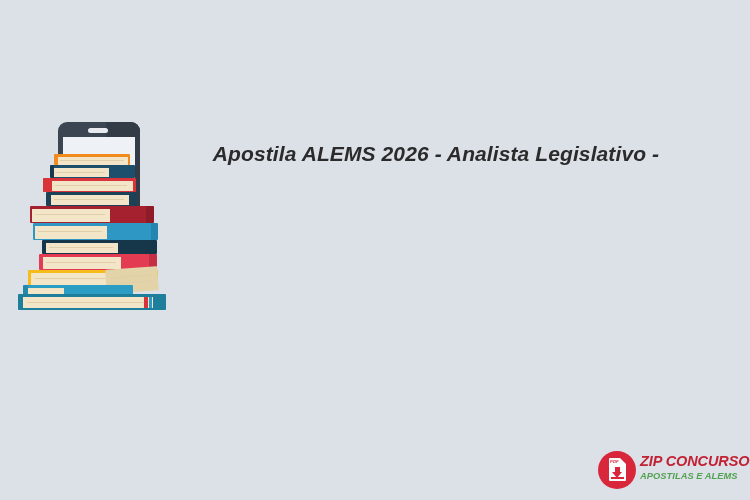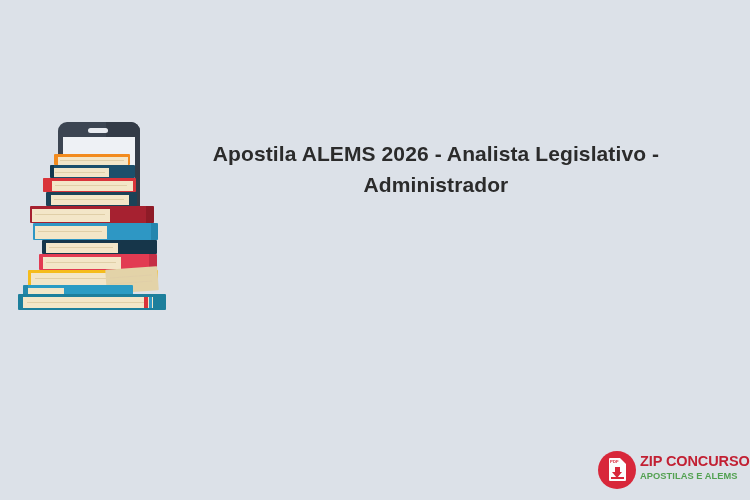--- a/index.html
+++ b/index.html
@@ -12,20 +12,21 @@
     height: 500px;
     overflow: hidden;
     font-family: "Liberation Sans", sans-serif;
     background: #dce1e8;
   }
   #canvas {
     position: relative;
     width: 750px;
     height: 352px;
     background: #dce1e8;
+    font-style: italic;
   }
 
   
   .illustration {
     position: absolute;
     left: 10px;
     top: 122px;
     width: 160px;
     height: 188px;
   }
@@ -285,21 +286,20 @@
       <div class="pages" style="left:5px; top:3px; width:130px; height:11px;"></div>
       <div class="pageline" style="left:9px; top:8px; width:118px;"></div>
       <div class="spine" style="left:126px; top:3px; width:4px; height:11px; background:#d9343a; border-radius:0;"></div>
       <div class="spine" style="left:131px; top:3px; width:3px; height:11px; background:#2e97c4; border-radius:0;"></div>
     </div>
 
   </div>
 
   <div class="title-block">
     <p class="title-text">Apostila ALEMS 2026 - Analista Legislativo -</p>
-    <p class="title-text">Administrador</p>
   </div>
 
   <div class="logo">
     <div class="logo-badge">
       <div class="sheet">
         <div class="fold"></div>
         <div class="pdf-tag">PDF</div>
         <div class="arrow-stem"></div>
         <div class="arrow-head"></div>
         <div class="base-bar"></div>

